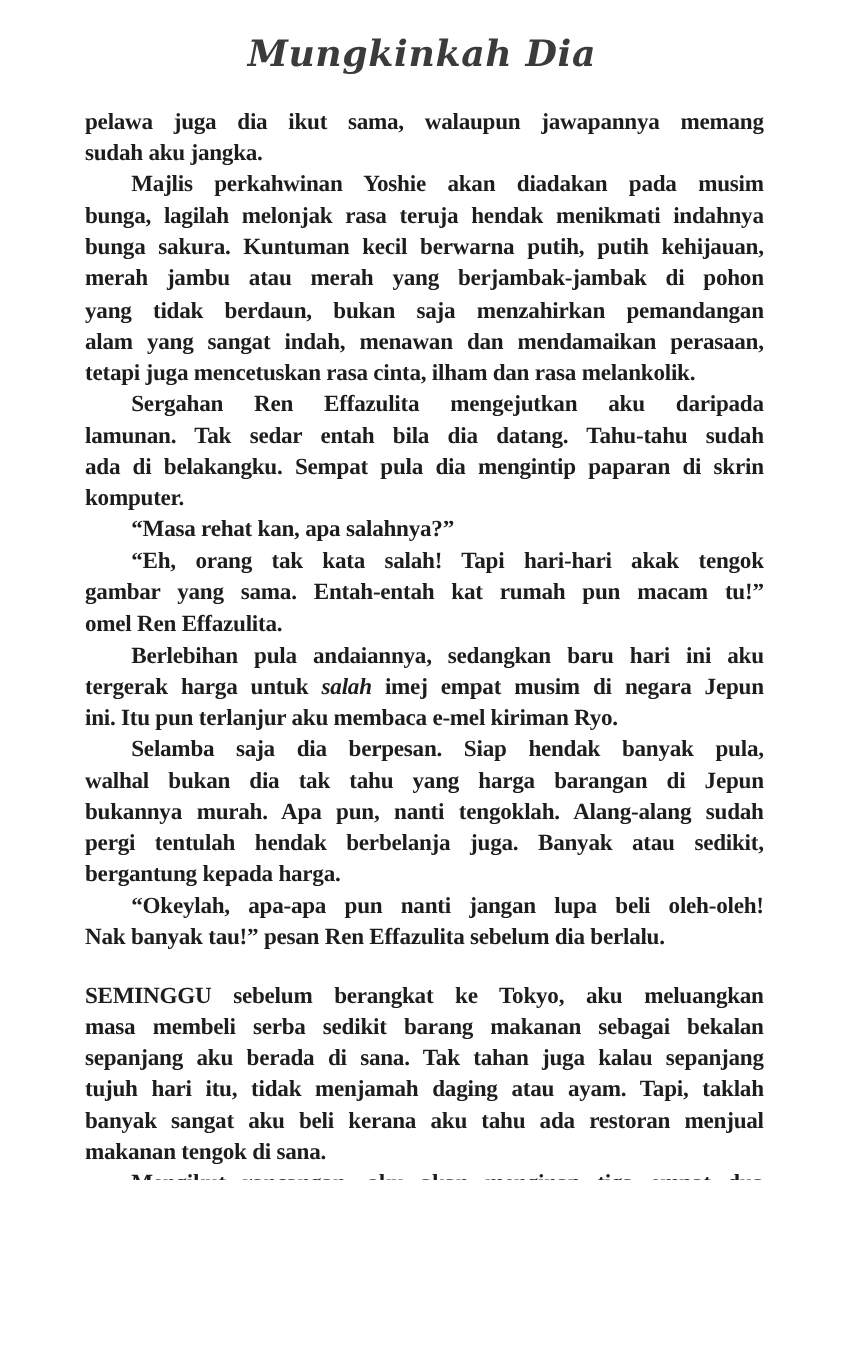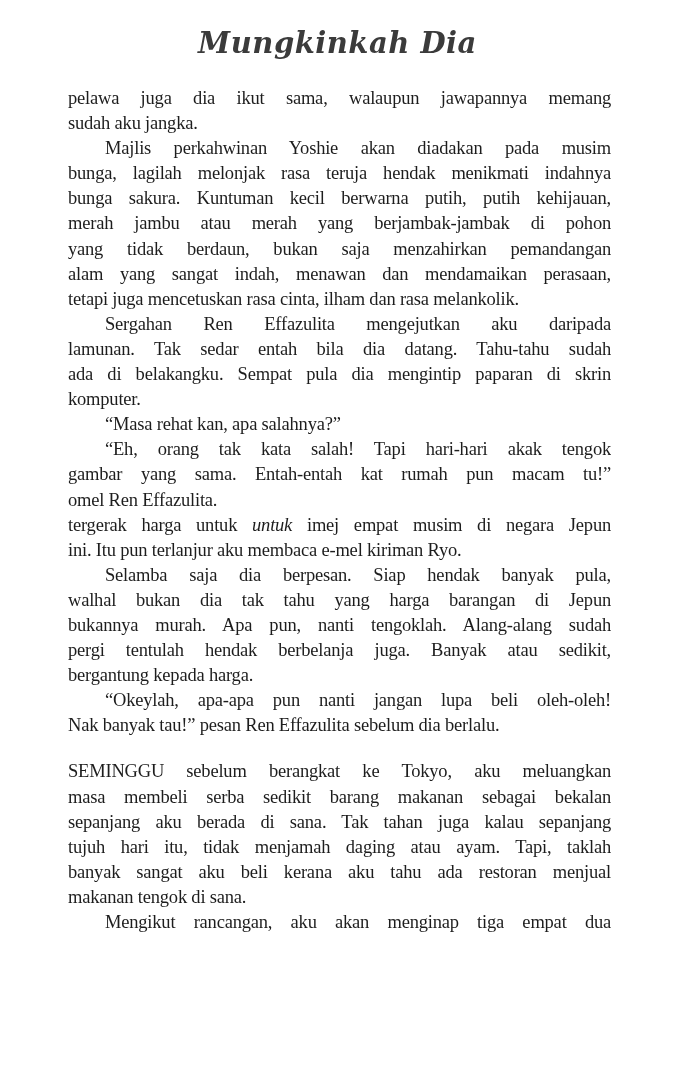--- a/index.html
+++ b/index.html
@@ -30,20 +30,21 @@
   .body-text {
     position: absolute;
     left: 68px;
     top: 86px;
     width: 543px;
     font-family: "Liberation Serif", serif;
     font-size: 18.5px;
     line-height: 25.1px;
     letter-spacing: -0.2px;
     color: #1d1d1d;
+    font-weight: bold;
   }
   .para { margin: 0; }
   .para.section-gap { margin-top: 21px; }
   .line {
     height: 25.1px;
     overflow: hidden;
     text-align: left;
   }
   .line.just {
     text-align: justify;
@@ -89,21 +90,22 @@
       </div>
       <div class="para">
         <div class="line indent">“Masa rehat kan, apa salahnya?”</div>
       </div>
       <div class="para">
         <div class="line just indent">“Eh, orang tak kata salah! Tapi hari-hari akak tengok</div>
         <div class="line just">gambar yang sama. Entah-entah kat rumah pun macam tu!”</div>
         <div class="line">omel Ren Effazulita.</div>
       </div>
       <div class="para">
-        <div class="line just"><span>tergerak harga untuk </span><span class="italic">untuk</span><span> imej empat musim di negara Jepun</span></div>
+        <div class="line just indent">Berlebihan pula andaiannya, sedangkan baru hari ini aku</div>
+        <div class="line just"><span>tergerak harga untuk </span><span class="italic">salah</span><span> imej empat musim di negara Jepun</span></div>
         <div class="line">ini. Itu pun terlanjur aku membaca e-mel kiriman Ryo.</div>
       </div>
       <div class="para">
         <div class="line just indent">Selamba saja dia berpesan. Siap hendak banyak pula,</div>
         <div class="line just">walhal bukan dia tak tahu yang harga barangan di Jepun</div>
         <div class="line just">bukannya murah. Apa pun, nanti tengoklah. Alang-alang sudah</div>
         <div class="line just">pergi tentulah hendak berbelanja juga. Banyak atau sedikit,</div>
         <div class="line">bergantung kepada harga.</div>
       </div>
       <div class="para">

